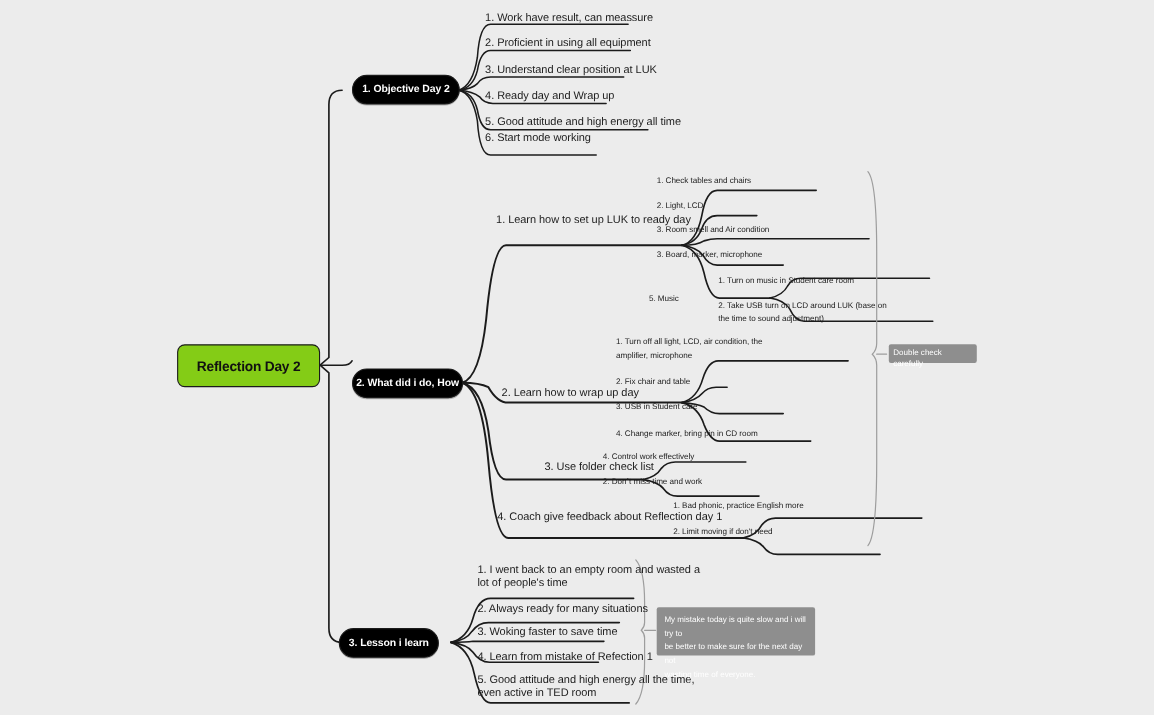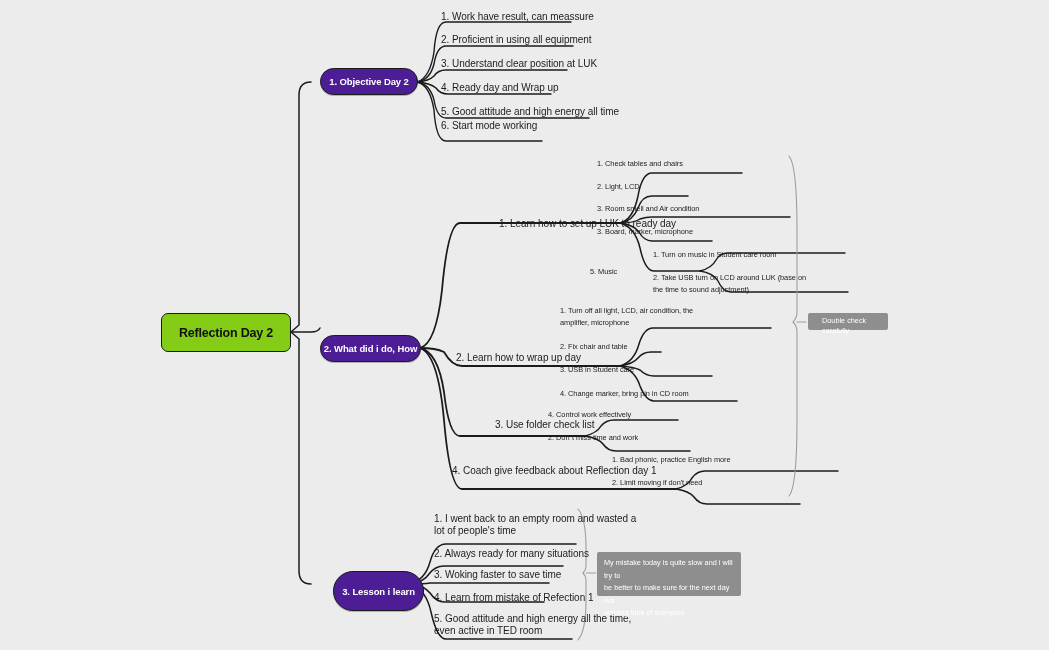--- a/index.html
+++ b/index.html
@@ -24,21 +24,21 @@
     display:flex;align-items:center;justify-content:center;
     font-weight:bold;
     color:#111;
     letter-spacing:-0.2px;
   }
 
   
   .pill{
     position:absolute;
     box-sizing:border-box;
-    background:#4c1d95;
+    background:#000000;
     border:1.7px solid #1b1b1b;
     border-radius:22px;
     display:flex;align-items:center;justify-content:center;
     color:#ffffff;
     font-weight:bold;
     font-size:9.5px;
     letter-spacing:-0.1px;
     box-shadow:0 1px 0 rgba(0,0,0,.25);
     white-space:nowrap;
   }
@@ -60,21 +60,21 @@
     position:absolute;
     box-sizing:border-box;
     background:#8e8e8e;
     color:#ffffff;
     font-size:7.3px;
     line-height:12.6px;
     padding:5px 7px;
     border-radius:2px;
     white-space:pre-wrap;
   }
-  .note.small{padding:3px 14px;line-height:10px;}
+  .note.small{padding:3px 4px;line-height:10px;}
 </style>
 </head>
 <body>
 
 <div id="stage">
 
   <svg id="wires" viewBox="0 0 1049 650">
     <g fill="none" stroke="#1b1b1b" stroke-linecap="round">
 
       <path d="M291 332 L299 325 L299 95 Q299 82 311 82" stroke-width="1.5"></path>
@@ -135,32 +135,32 @@
   </div>
 
   <div class="pill" style="left:320px;top:68px;width:98px;height:27px;">
     <span>1. Objective Day 2</span>
   </div>
 
   <div class="pill" style="left:320px;top:335px;width:101px;height:27px;">
     <span>2. What did i do, How</span>
   </div>
 
-  <div class="pill" style="left:333px;top:571px;width:91px;height:40px;">
+  <div class="pill" style="left:308px;top:571px;width:91px;height:27px;">
     <span>3. Lesson i learn</span>
   </div>
 
   <div class="leaf lvl2" style="left:441px;top:11px;">1. Work have result, can meassure</div>
   <div class="leaf lvl2" style="left:441px;top:34px;">2. Proficient in using all equipment</div>
   <div class="leaf lvl2" style="left:441px;top:58px;">3. Understand clear position at LUK</div>
   <div class="leaf lvl2" style="left:441px;top:82px;">4. Ready day and Wrap up</div>
   <div class="leaf lvl2" style="left:441px;top:106px;">5. Good attitude and high energy all time</div>
   <div class="leaf lvl2" style="left:441px;top:120px;">6. Start mode working</div>
 
-  <div class="leaf lvl2" style="left:451px;top:218px;margin-left:48px;">1. Learn how to set up LUK to ready day</div>
+  <div class="leaf lvl2" style="left:451px;top:195px;">1. Learn how to set up LUK to ready day</div>
   <div class="leaf lvl2" style="left:456px;top:352px;">2. Learn how to wrap up day</div>
   <div class="leaf lvl2" style="left:452px;top:419px;padding-left:43px;">3. Use folder check list</div>
   <div class="leaf lvl2" style="left:452px;top:465px;">4. Coach give feedback about Reflection day 1</div>
 
   <div class="leaf lvl3" style="left:597px;top:158px;">1. Check tables and chairs</div>
   <div class="leaf lvl3" style="left:597px;top:181px;">2. Light, LCD</div>
   <div class="leaf lvl3" style="left:597px;top:203px;">3. Room smell and Air condition</div>
   <div class="leaf lvl3" style="left:597px;top:226px;">3. Board, marker, microphone</div>
   <div class="leaf lvl3" style="left:590px;top:266px;">5. Music</div>
 

